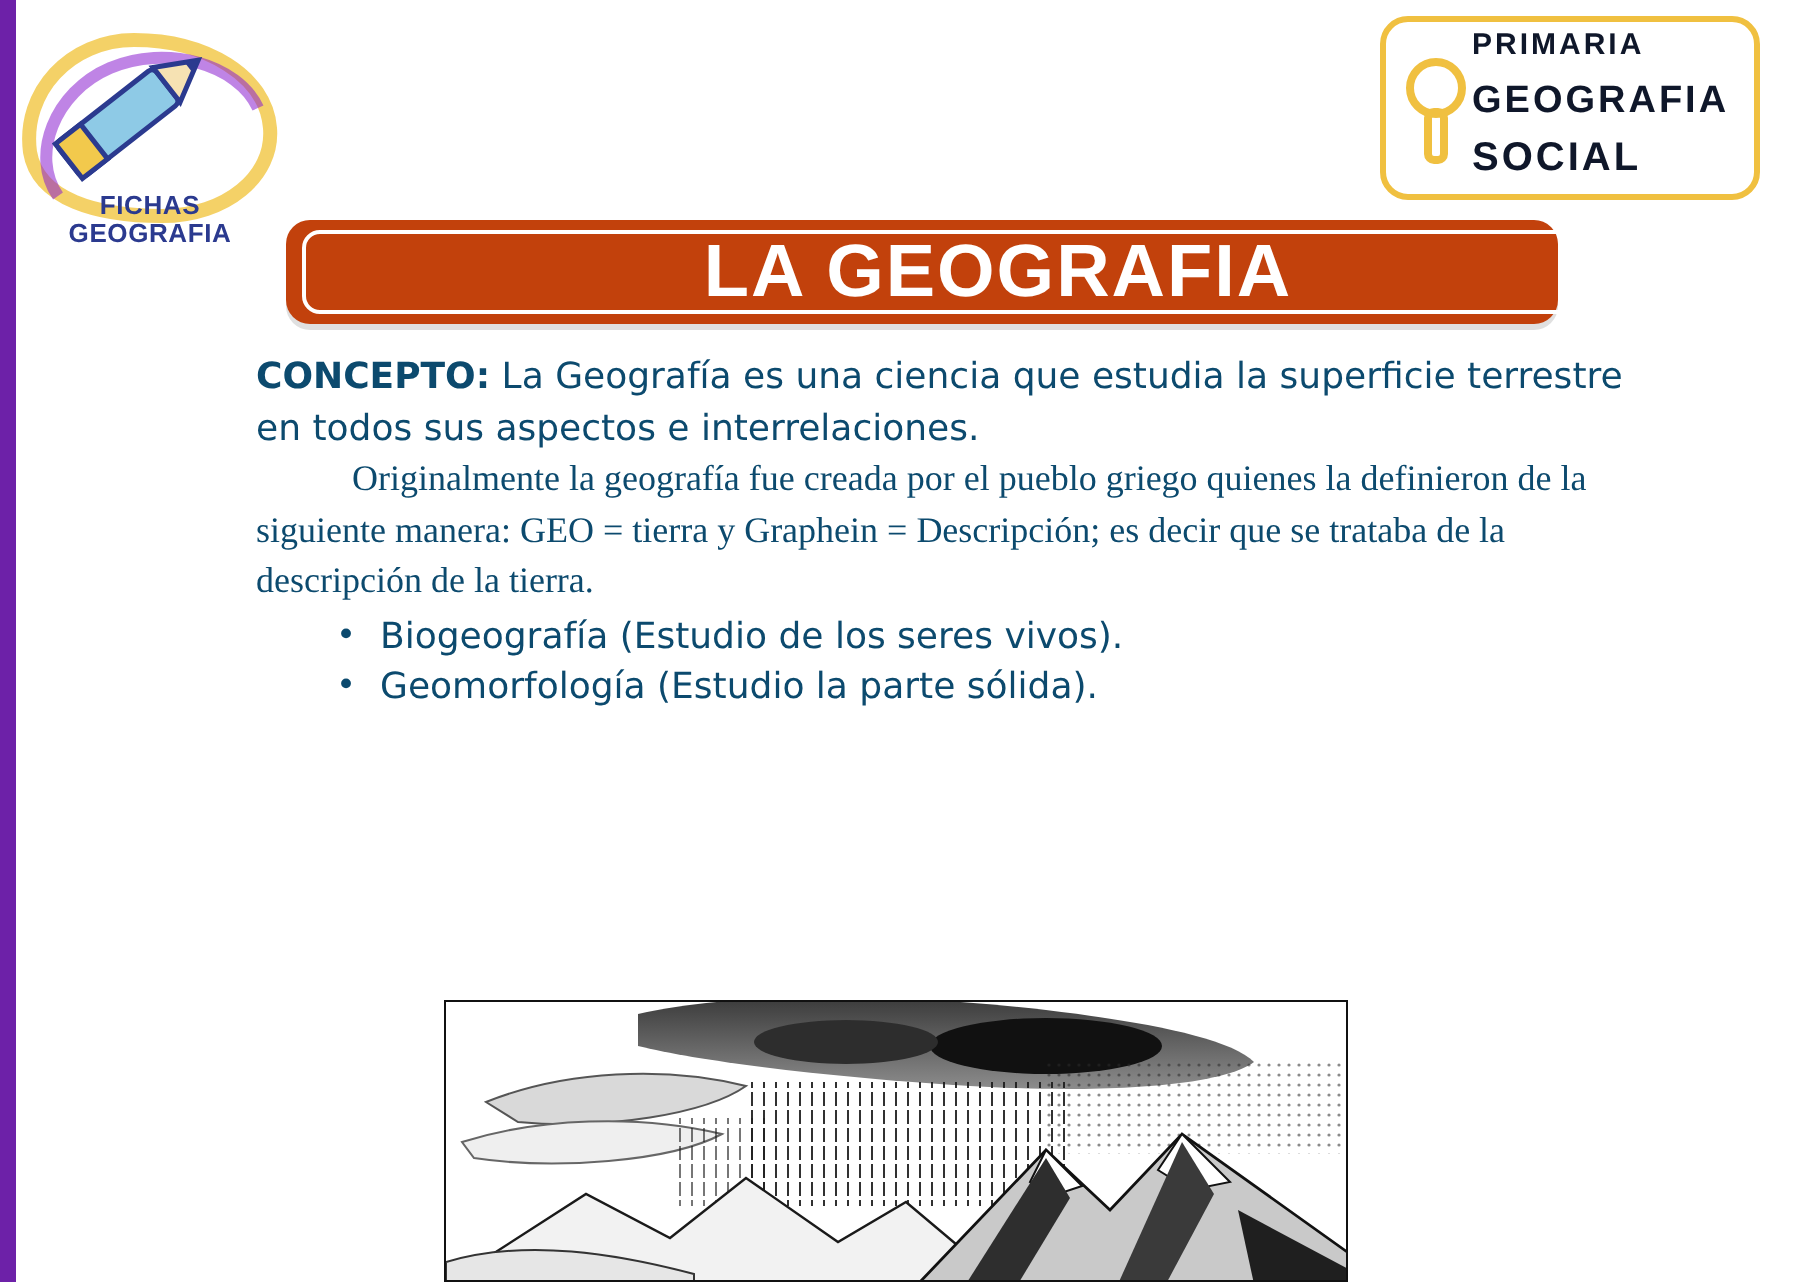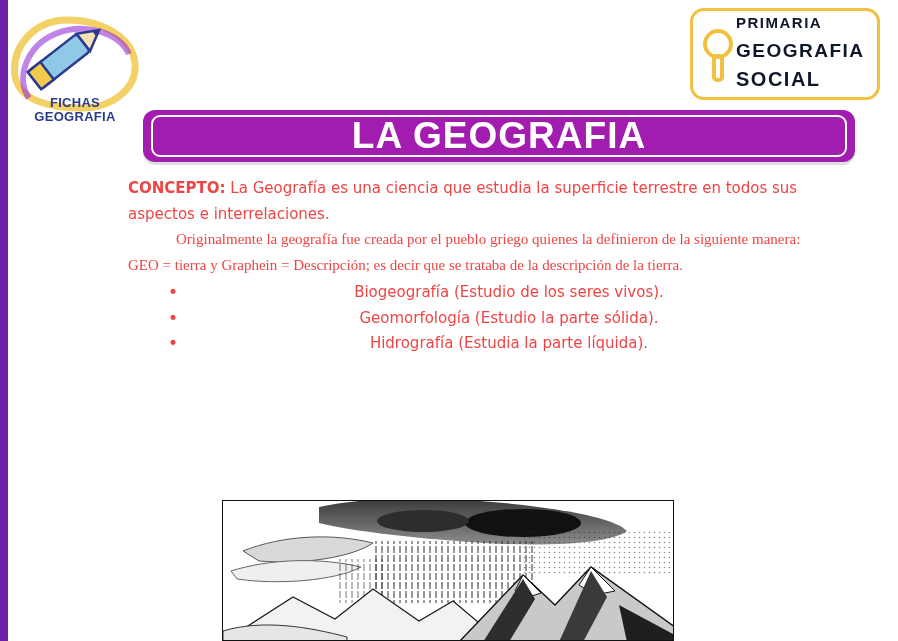--- a/index.html
+++ b/index.html
@@ -95,23 +95,23 @@
     top: 18px;
     width: 36px;
     height: 58px;
   }
 
   
   .title-banner {
     position: absolute;
     left: 143px;
     top: 110px;
-    width: 712px;
+    width: 636px;
     height: 52px;
-    background: #a21caf;
+    background: #c2410c;
     border-radius: 12px;
     box-shadow: 0 3px 0 rgba(0,0,0,.12);
   }
   .title-banner-inner {
     position: absolute;
     left: 8px; top: 5px;
     width: 696px; height: 42px;
     border: 2px solid #ffffff;
     border-radius: 9px;
     box-sizing: border-box;
@@ -130,35 +130,34 @@
     font-family: "Liberation Sans", sans-serif;
   }
 
   
   .body-text {
     position: absolute;
     left: 128px;
     top: 176px;
     width: 700px;
     font-family: "DejaVu Sans", sans-serif;
-    font-size: 15px;
+    font-size: 18px;
     line-height: 25.5px;
-    color: #ef4444;
+    color: #0c4a6e;
   }
   .body-text p {
     margin: 0 0 0 0;
   }
   .indent { text-indent: 48px; font-family: Liberation Serif, serif; }
   .lbl { font-weight: bold; }
   .gap-a { display: inline-block; width: 34px; }
   .bullets {
     margin: 2px 0 0 0;
     padding-left: 62px;
     list-style: none;
-    text-align: center;
   }
   .bullets li {
     position: relative;
     line-height: 25.5px;
   }
   .bullets li::before {
     content: "\2022";
     position: absolute;
     left: -22px;
     top: 0;
@@ -227,21 +226,20 @@
 
     <p class="indent">
       <span>Originalmente la geografía fue creada por el pueblo griego quienes la definieron de la siguiente manera: GEO = tierra y Graphein = Descripción; es decir que se trataba de la descripción de la tierra.</span>
     </p>
 
 
 
     <ul class="bullets">
       <li>Biogeografía (Estudio de los seres vivos).</li>
       <li>Geomorfología (Estudio la parte sólida).</li>
-      <li>Hidrografía (Estudia la parte líquida).</li>
     </ul>
   </div>
 
   <div class="illus">
     <svg viewBox="0 0 452 141" width="452" height="141">
       <defs>
         <pattern id="rain" width="6" height="9" patternUnits="userSpaceOnUse">
           <line x1="3" y1="0" x2="3" y2="7" stroke="#1a1a1a" stroke-width="1"></line>
         </pattern>
         <pattern id="dots" width="5" height="5" patternUnits="userSpaceOnUse">

